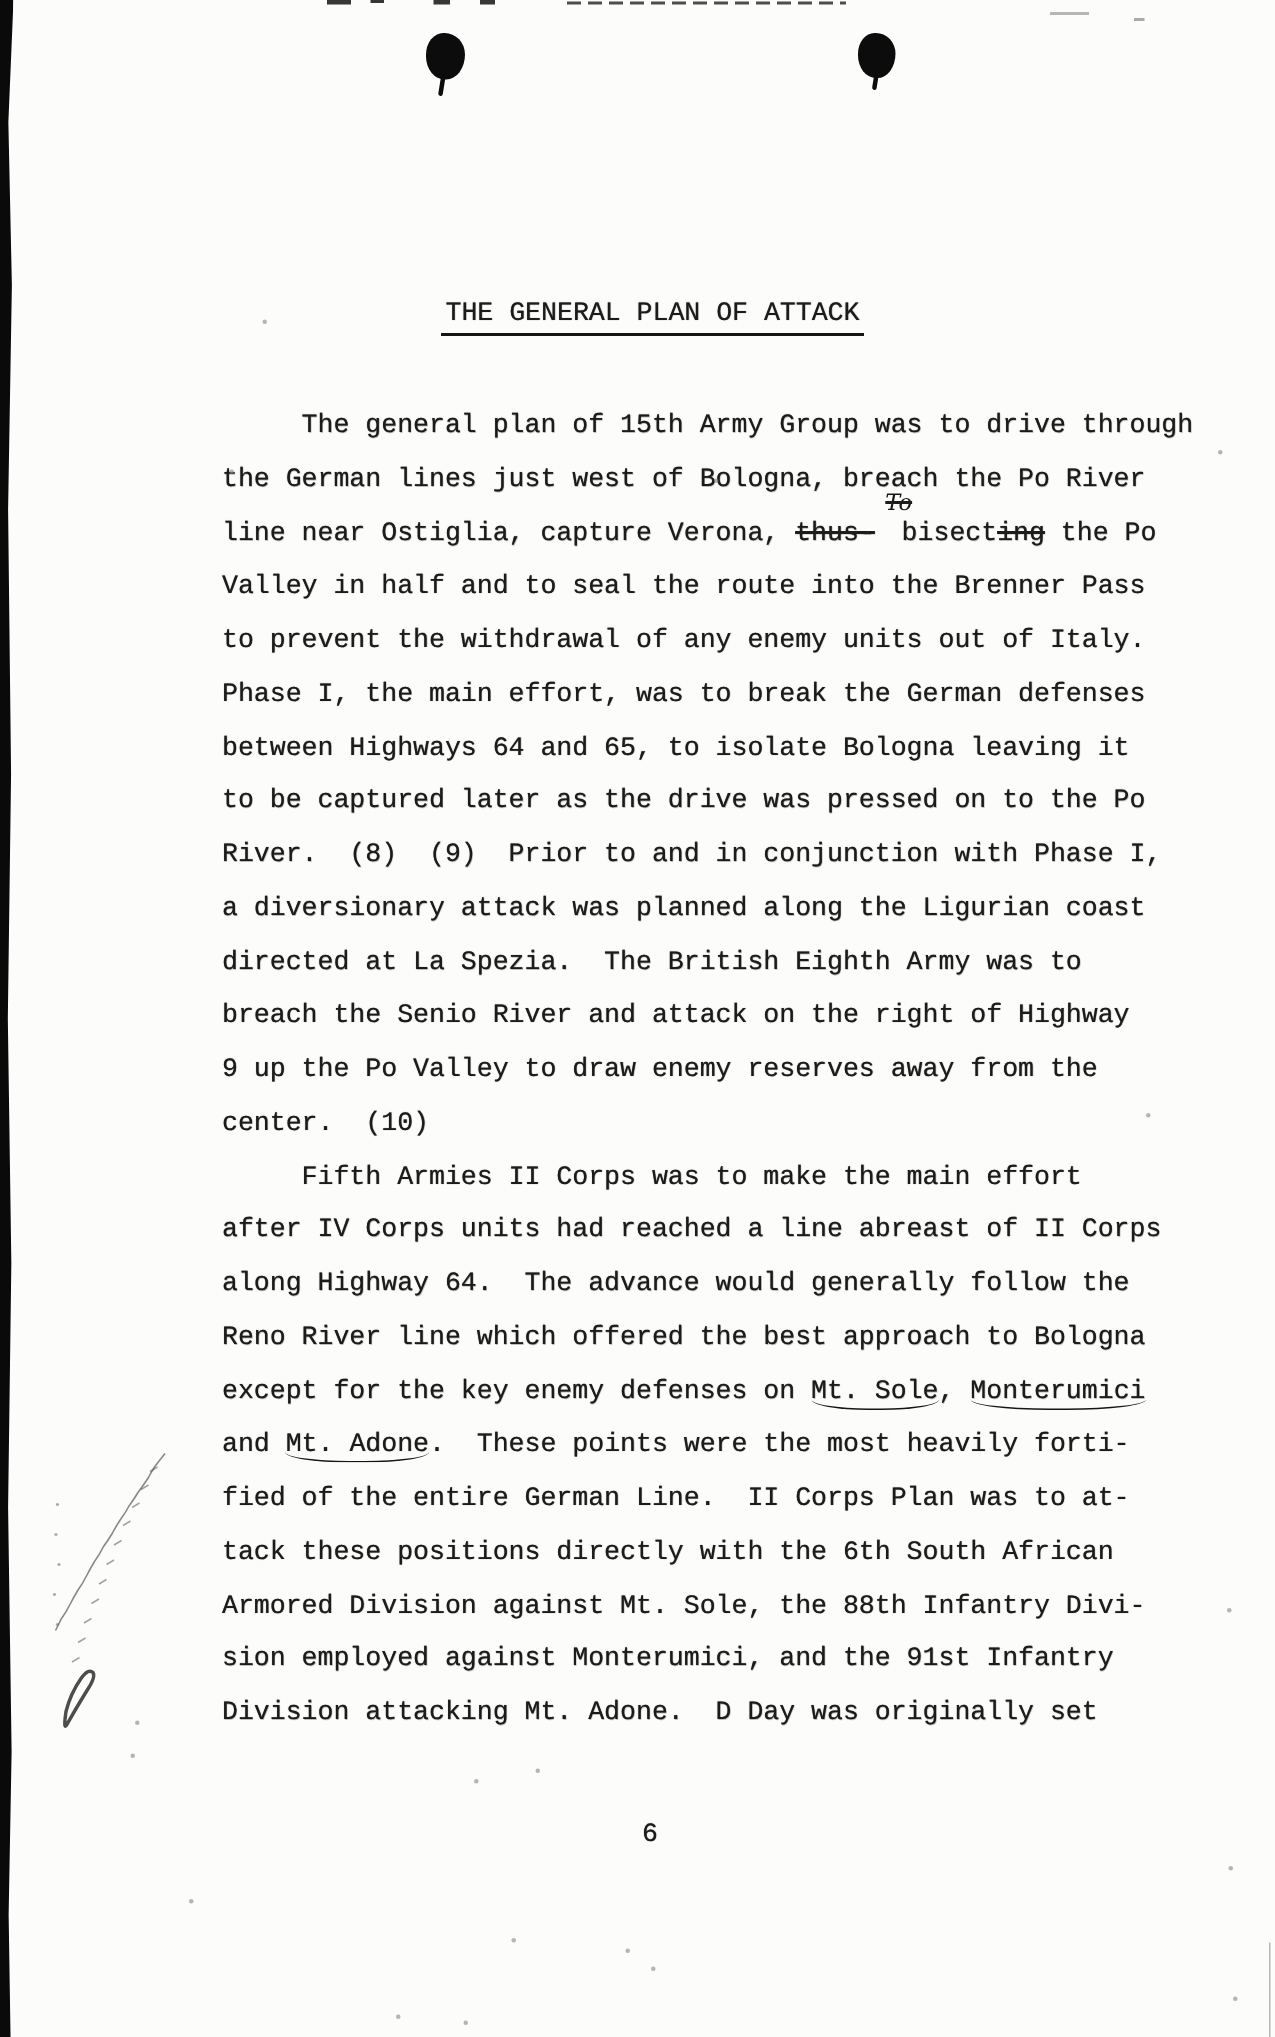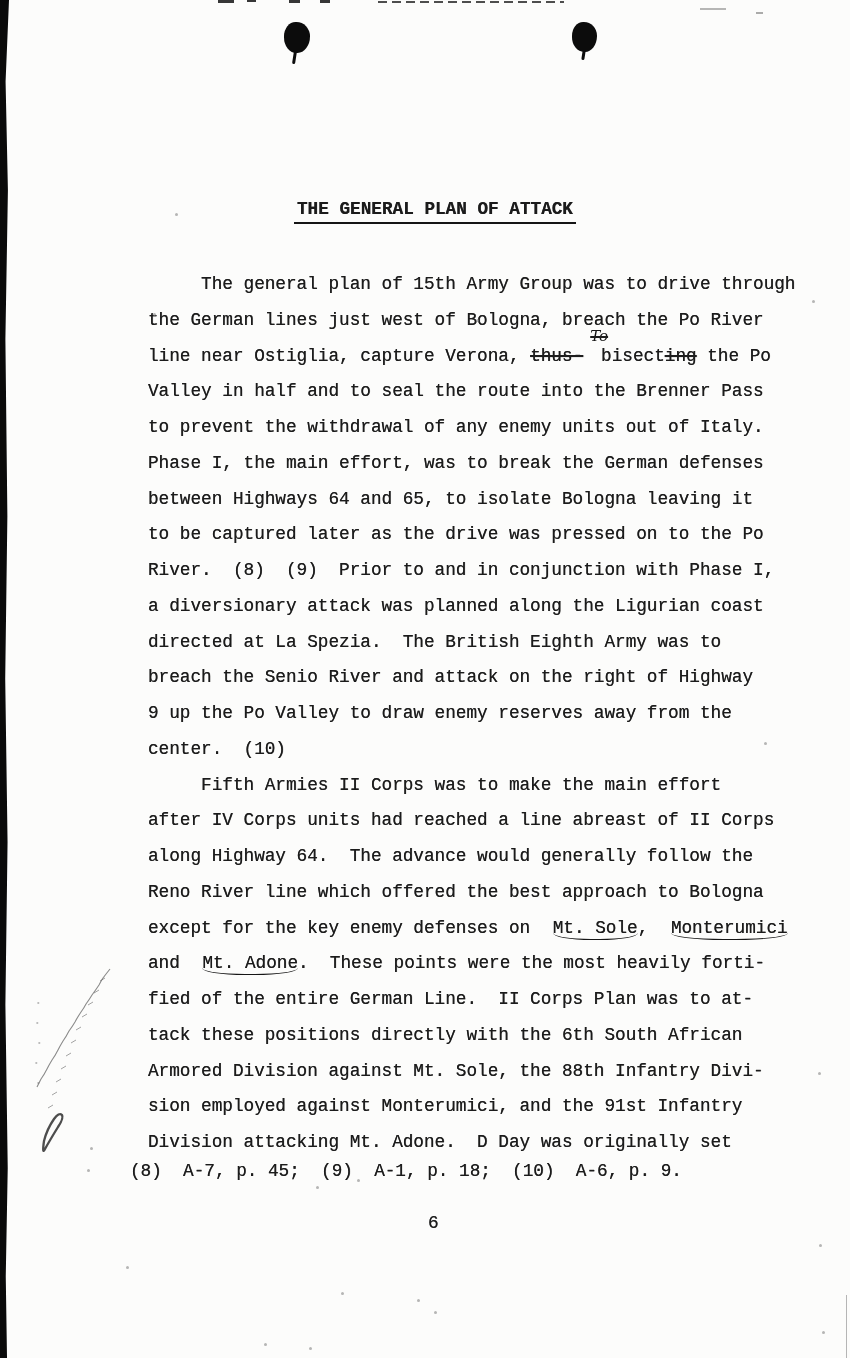--- a/index.html
+++ b/index.html
@@ -30,31 +30,30 @@
   .dot-left{left:284px; top:22px; width:26px; height:31px;}
   .dot-right{left:572px; top:22px; width:25px; height:30px;}
   .dot-right::after{height:10px; left:10px; bottom:-8px;}
   
   .typed{
     font-size:17.7px; letter-spacing:0; white-space:pre;
     text-shadow:0 0 .6px rgba(10,10,10,.65), .4px .4px 0 rgba(20,20,20,.22);
   }
   .doc-title{
     position:absolute; top:198px; left:435px; transform:translateX(-50%);
-    font-weight:700; line-height:22px; padding:0 3px 2px 3px;
+    font-weight:400; line-height:22px; padding:0 3px 2px 3px;
     border-bottom:2.5px solid #151515;
   }
   .body-text{position:absolute; left:148px; top:267px; width:660px;}
   .tline{height:35.75px; line-height:35.75px;}
   .tline span{position:relative;}
   .strike{text-decoration:line-through; text-decoration-thickness:1.6px; text-decoration-color:#1d1d1d;}
   .hand-u{
     border-bottom:1.9px solid #161616; padding-bottom:1px;
     border-radius:0 0 45% 45% / 0 0 7px 7px;
-    margin-left:12px;
   }
   .hand-note{
     position:absolute; top:-20px; left:7px;
     font-family:"DejaVu Serif",serif; font-style:italic; font-weight:400;
     font-size:15px; color:#161616; transform:rotate(-8deg);
     text-decoration:none; text-shadow:none; line-height:14px;
   }
   .footnote{position:absolute; left:130px; top:1160px; line-height:22px;}
   .page-number{position:absolute; left:428px; top:1212px; line-height:22px;}
   .speck{position:absolute; background:#8f8f8f; border-radius:50%; opacity:.65;}
@@ -69,21 +68,20 @@
   <div class="top-dash"></div>
   <div class="right-edge-line"></div>
 
   <div class="ink-dot dot-left"></div>
   <div class="ink-dot dot-right"></div>
 
   <div class="doc-title typed">THE GENERAL PLAN OF ATTACK</div>
 
   <div class="body-text typed"><div class="tline"><span>     The general plan of 15th Army Group was to drive through</span></div><div class="tline"><span>the German lines just west of Bologna, breach the Po River</span></div><div class="tline"><span>line near Ostiglia, capture Verona, </span><span class="strike">thus-<span class="hand-note">To</span></span><span>bisect</span><span class="strike">ing</span><span> the Po</span></div><div class="tline"><span>Valley in half and to seal the route into the Brenner Pass</span></div><div class="tline"><span>to prevent the withdrawal of any enemy units out of Italy.</span></div><div class="tline"><span>Phase I, the main effort, was to break the German defenses</span></div><div class="tline"><span>between Highways 64 and 65, to isolate Bologna leaving it</span></div><div class="tline"><span>to be captured later as the drive was pressed on to the Po</span></div><div class="tline"><span>River.  (8)  (9)  Prior to and in conjunction with Phase I,</span></div><div class="tline"><span>a diversionary attack was planned along the Ligurian coast</span></div><div class="tline"><span>directed at La Spezia.  The British Eighth Army was to</span></div><div class="tline"><span>breach the Senio River and attack on the right of Highway</span></div><div class="tline"><span>9 up the Po Valley to draw enemy reserves away from the</span></div><div class="tline"><span>center.  (10)</span></div><div class="tline"><span>     Fifth Armies II Corps was to make the main effort</span></div><div class="tline"><span>after IV Corps units had reached a line abreast of II Corps</span></div><div class="tline"><span>along Highway 64.  The advance would generally follow the</span></div><div class="tline"><span>Reno River line which offered the best approach to Bologna</span></div><div class="tline"><span>except for the key enemy defenses on </span><span class="hand-u">Mt. Sole</span><span>, </span><span class="hand-u">Monterumici</span></div><div class="tline"><span>and </span><span class="hand-u">Mt. Adone</span><span>.  These points were the most heavily forti-</span></div><div class="tline"><span>fied of the entire German Line.  II Corps Plan was to at-</span></div><div class="tline"><span>tack these positions directly with the 6th South African</span></div><div class="tline"><span>Armored Division against Mt. Sole, the 88th Infantry Divi-</span></div><div class="tline"><span>sion employed against Monterumici, and the 91st Infantry</span></div><div class="tline"><span>Division attacking Mt. Adone.  D Day was originally set</span></div></div>
 
-  <div class="footnote typed">(8)  A-7, p. 45;  (9)  A-1, p. 18;  (10)  A-6, p. 9.</div>
   <div class="page-number typed">6</div>
 
   <svg class="margin-scribble" width="95" height="225" viewBox="0 0 95 225">
     <path d="M82,14 q-4,5 -7,9 q-2,3 -4,7 q-4,6 -7,10 q-3,5 -6,9 q-2,4 -5,8 q-4,6 -6,10 q-3,5 -6,9 q-3,6 -6,10 q-3,5 -5,9 q-3,6 -6,10 q-3,5 -5,9 q-3,6 -6,10 q-2,4 -4,8" stroke="#4d4d4d" stroke-width="1.1" fill="none" opacity="0.65"></path>
     <path d="M72,26 l5,-3 M66,38 l5,-3 M60,50 l5,-3 M54,62 l5,-3 M48,75 l5,-3 M43,88 l5,-3 M38,101 l5,-3 M33,114 l5,-3 M28,127 l5,-3 M24,140 l5,-3 M20,153 l5,-3" stroke="#5a5a5a" stroke-width="1" fill="none" opacity="0.55"></path>
     <path d="M16,186 q3,-12 10,-22 q5,-7 8,-4 q2,3 -4,12 q-8,13 -13,22 q-3,6 -1,-8" stroke="#2e2e2e" stroke-width="2.3" fill="none" opacity="0.85" stroke-linecap="round"></path>
     <path d="M10,48 l0.6,0 M9,68 l0.6,0 M11,88 l0.6,0 M8,108 l0.6,0 M10,128 l0.6,0" stroke="#6a6a6a" stroke-width="1.6" fill="none" stroke-linecap="round" opacity="0.6"></path>
   </svg>
 
 <div class="top-mark" style="left: 218px; top: 0px; width: 16px; height: 3px; opacity: 0.85;"></div>

